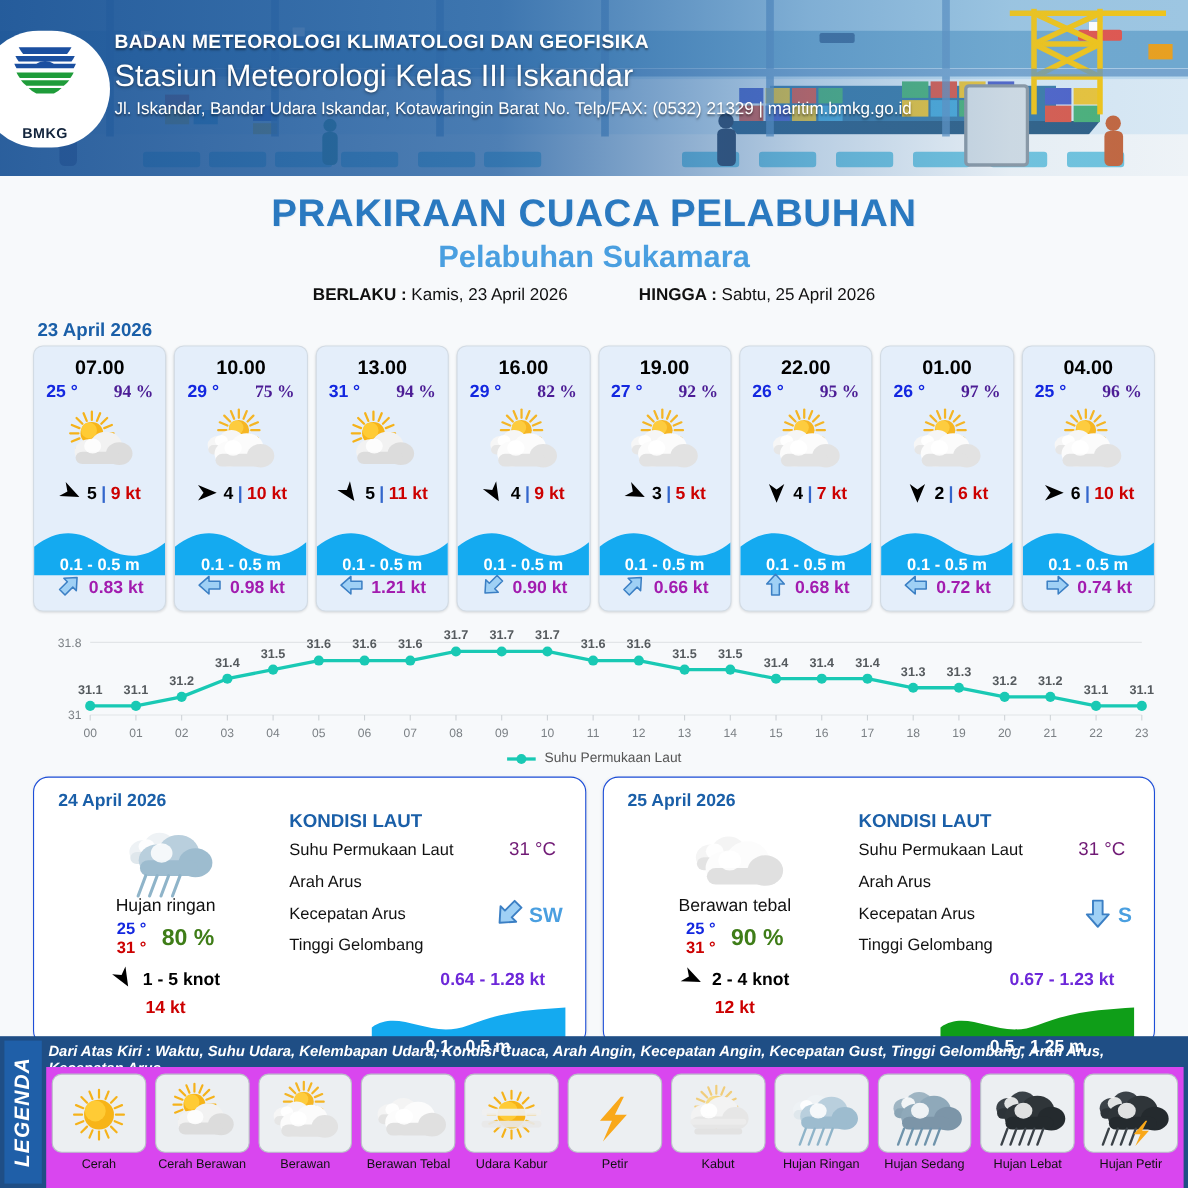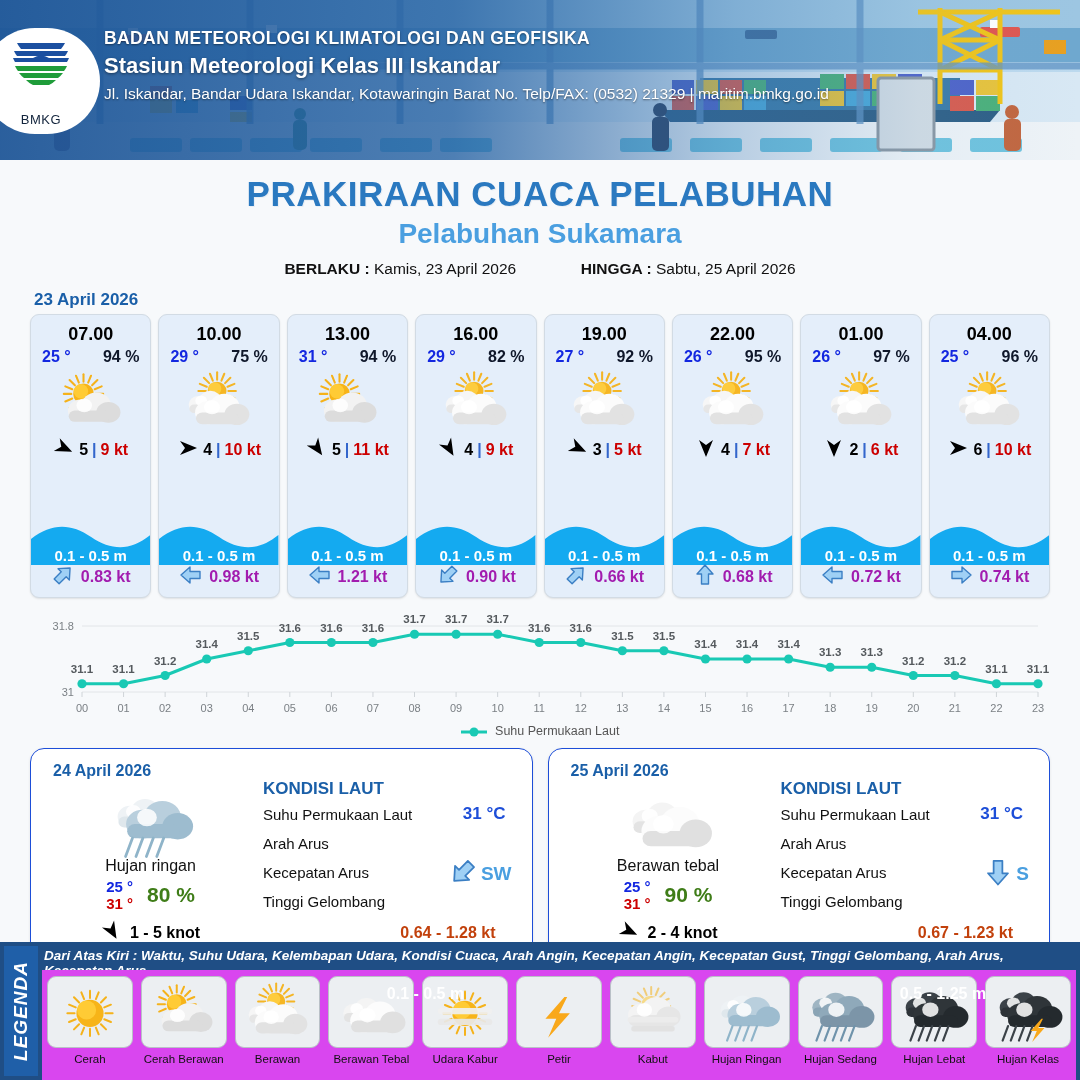--- a/index.html
+++ b/index.html
@@ -21,25 +21,25 @@
   .hdr-overlay {
     position:absolute; left:0; top:0; width:1080px; height:160px;
     background: linear-gradient(90deg, rgba(28,84,150,.93) 0%, rgba(38,98,163,.80) 42%, rgba(60,120,180,.30) 68%, rgba(120,170,210,.08) 85%, rgba(255,255,255,0) 100%);
   }
   .logo-wrap {
     position:absolute; left:-18px; top:28px; width:118px; height:106px;
     background:#ffffff; border-radius:60px;
     display:flex; align-items:center; justify-content:center;
   }
   .logo-inner { width:70px; text-align:center; }
-  .logo-txt { font-size:13px; font-weight:normal; color:#12243c; letter-spacing:.5px; margin-top:17px;}
+  .logo-txt { font-size:13px; font-weight:bold; color:#12243c; letter-spacing:.5px; margin-top:17px;}
   .hdr-text { position:absolute; left:104px; top:28px; width:880px; color:#fff; }
   .hdr-line1 { font-size:17.5px; font-weight:bold; letter-spacing:.4px;
     text-shadow:0 1px 2px rgba(0,0,0,.45); }
-  .hdr-line2 { font-size:22px; font-weight:bold; margin-top:4px; letter-spacing:0px;
+  .hdr-line2 { font-size:28px; font-weight:normal; margin-top:4px; letter-spacing:0px;
     text-shadow:0 1px 3px rgba(0,0,0,.5); }
   .hdr-line3 { font-size:15.5px; margin-top:6px; text-shadow:0 1px 2px rgba(0,0,0,.5); }
 
   
   .title-block { text-align:center; padding-top:14px; }
   .title-main {
     font-size:35px; font-weight:bold; color:#2a79c0; letter-spacing:.5px;
     text-shadow:1px 1px 0 #e8eef4;
   }
   .title-sub { font-size:28px; font-weight:bold; color:#4a9fe0; margin-top:4px; }
@@ -49,27 +49,27 @@
 
   
   .date-label {
     margin:12px 0 4px 34px; font-size:17px; font-weight:bold; color:#1a5fa8;
   }
 
   
   .cards { display:flex; gap:7px; padding:0 30px; }
   .card {
     width:127px; background:#e4eefa; border:1px solid #d2dbe4; border-radius:9px;
-    overflow:hidden; position:relative; height:284px;
+    overflow:hidden; position:relative; height:242px;
     box-shadow:0 1px 2px rgba(0,0,0,.10);
   }
   .c-time { text-align:center; font-size:18px; font-weight:bold; color:#000; padding-top:9px; }
   .c-row { display:flex; justify-content:space-between; padding:3px 11px 0 11px; }
   .c-temp { font-size:16px; font-weight:bold; color:#1327e0; }
-  .c-hum  { font-size:16px; font-weight:bold; color:#0f172a; }
+  .c-hum  { font-size:16px; font-weight:bold; color:#4c1d95;font-family:Liberation Serif, serif; }
   .c-icon { height:66px; display:flex; align-items:center; justify-content:center; margin-top:2px;}
   .c-wind { display:flex; align-items:center; justify-content:center; gap:4px; height:28px; margin-top:2px;}
   .c-wdir { font-size:16px; font-weight:bold; color:#000; }
   .c-wsep { color:#3366cc; font-weight:bold; font-size:16px; }
   .c-wspd { font-size:16px; font-weight:bold; color:#cc0000; }
   .wave-zone { position:absolute; left:0; bottom:0; width:100%; height:76px; }
   .wave-svg { position:absolute; left:0; bottom:32px; width:100%; height:44px; display:block;}
   .wave-txt {
     position:absolute; left:0; bottom:33px; width:100%; text-align:center;
     font-size:15px; font-weight:bold; color:#fff; z-index:3;
@@ -101,24 +101,24 @@
   .dp-tmax { font-size:15px; font-weight:bold; color:#cc0000; }
   .dp-hum { font-size:21px; font-weight:bold; color:#3f7d18; }
   .dp-wind { display:flex; align-items:center; justify-content:center; gap:7px; margin-top:7px;}
   .dp-wrange { font-size:16px; font-weight:bold; color:#000;}
   .dp-gust { font-size:16px; font-weight:bold; color:#cc0000; margin-top:3px;}
 
   .dp-right { position:absolute; left:232px; top:30px; right:14px; }
   .dp-title { font-size:17px; font-weight:bold; color:#1a5fa8; margin-bottom:7px;}
   .dp-kv { position:relative; height:29px; }
   .dp-k { font-size:15px; color:#111; }
-  .dp-sst { position:absolute; right:12px; top:-2px; font-size:17px; font-weight:bold; color:#1d4ed8;margin-left:14px;}
+  .dp-sst { position:absolute; right:12px; top:-2px; font-size:17px; font-weight:normal; color:#701a75;margin-left:14px;}
   .dp-curdir { position:absolute; right:6px; top:22px; display:flex; align-items:center; gap:3px;}
   .dp-curdir-t { font-size:19px; font-weight:bold; color:#4a9fe0; }
-  .dp-curspd { position:absolute; right:22px; top:60px; font-size:16px; font-weight:bold; color:#c2410c;}
+  .dp-curspd { position:absolute; right:22px; top:60px; font-size:16px; font-weight:bold; color:#6d28d9;}
   .dp-wavebox { position:absolute; right:4px; bottom:-88px; width:176px; height:56px; }
   .dp-wavetxt {
     position:absolute; left:0; bottom:7px; width:100%; text-align:center;
     font-size:16px; font-weight:bold; color:#fff; z-index:3;
   }
 
   
   .legenda {
     position:absolute; left:0; bottom:0; width:1080px; height:138px;
     background:#1f4e85;
@@ -1372,16 +1372,16 @@
     </g>
             <g stroke="#3b4248" stroke-width="2.4" stroke-linecap="round">
               <line x1="10" y1="44" x2="4" y2="60"></line>
               <line x1="19" y1="44" x2="13" y2="60"></line>
               <line x1="28" y1="44" x2="22" y2="60"></line>
               <line x1="37" y1="44" x2="31" y2="60"></line>
             </g>
             <path transform="translate(40,36) scale(0.85)" d="M8 0 L-6 16 H2 L-4 30 L12 12 H4 L10 0 Z" fill="#f9a81a"></path>
           </svg>
         </div>
-    <div class="leg-lbl">Hujan Kelas</div>
+    <div class="leg-lbl">Hujan Petir</div>
       </div>
     </div>
 </div>
 
 </body></html>

